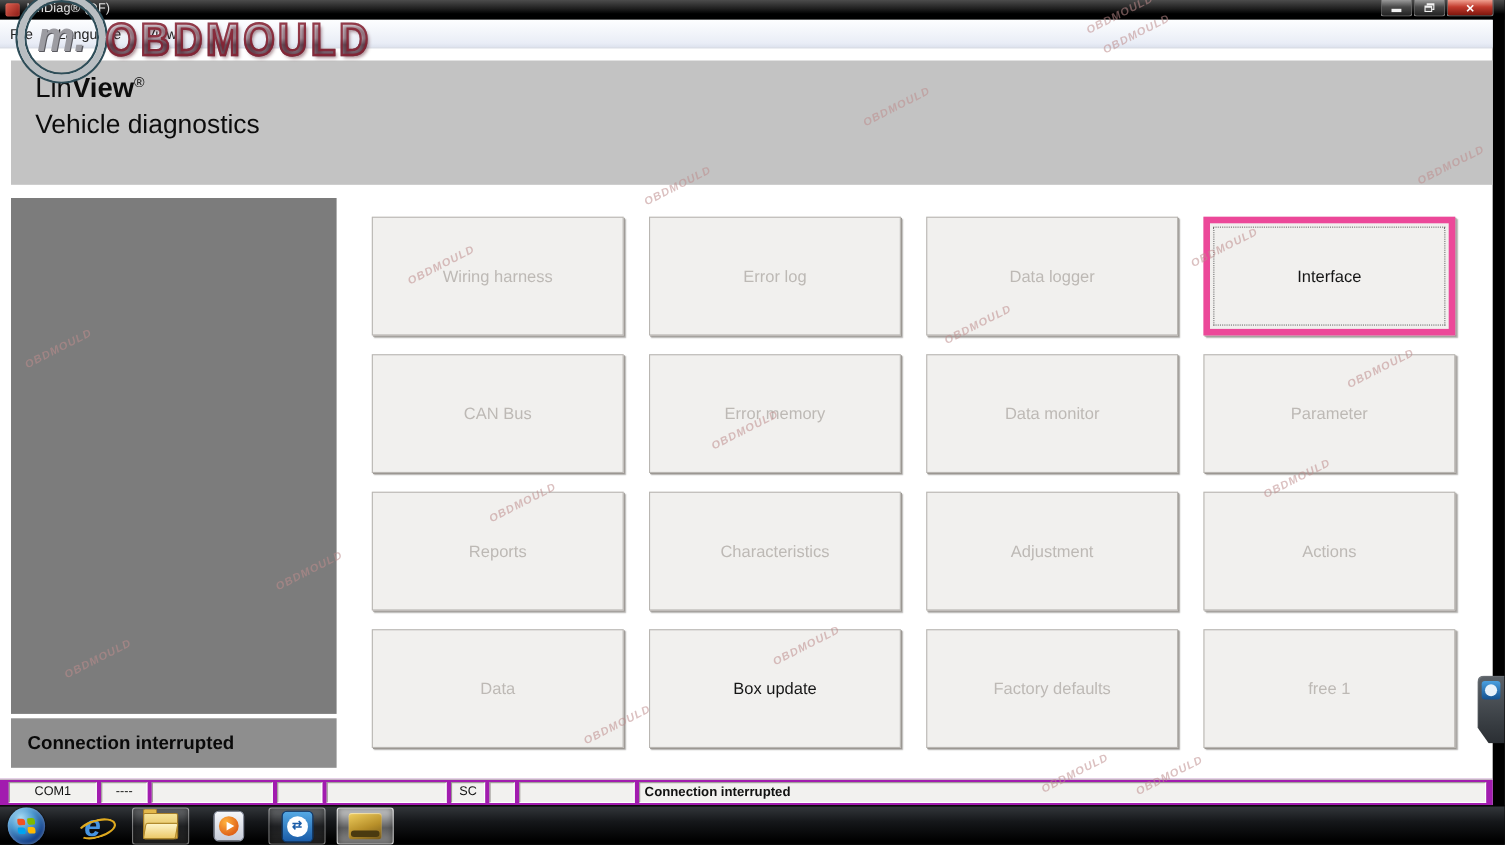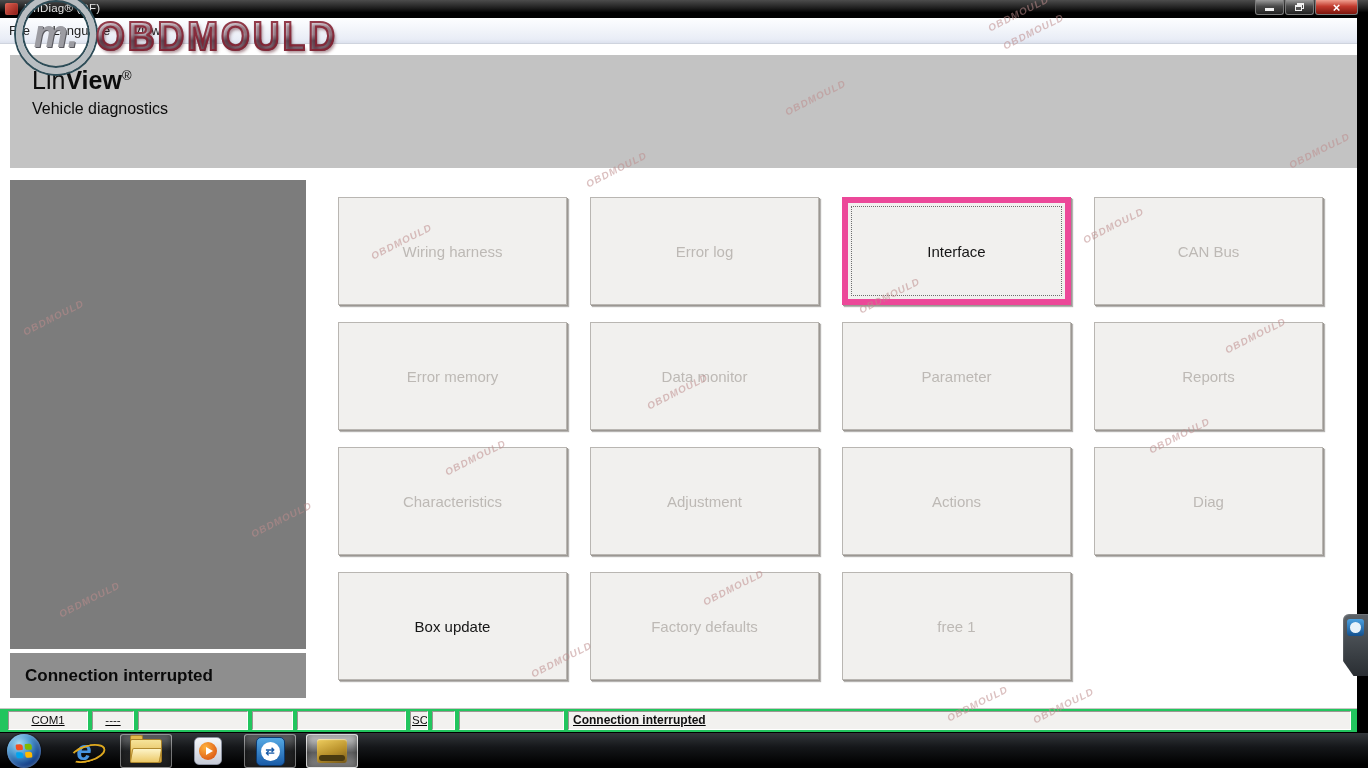--- a/index.html
+++ b/index.html
@@ -43,21 +43,21 @@
     background:linear-gradient(180deg,#fdfeff,#e9edf6 85%,#dde2ee);
     border-bottom:1px solid #cfd4de;
   }
   .menu-item{ display:inline-block; padding:5px 9px 0 9px; font-size:13px; color:#222; }
   .banner{
     position:absolute; left:10px; top:37px; width:1347px; height:113px; background:#c3c3c3;
   }
   .brand{ position:absolute; left:22px; top:11px; font-size:25px; color:#0c0c0c; }
   .brand b{ font-weight:bold; }
   .brand sup{ font-size:13px; }
-  .subtitle{ position:absolute; left:22px; top:45px; font-size:16px; color:#0c0c0c; }
+  .subtitle{ position:absolute; left:22px; top:45px; font-size:24px; color:#0c0c0c; }
   
   .sidebar{ position:absolute; left:10px; top:162px; width:296px; height:469px; background:#7c7c7c; }
   .conn-panel{
     position:absolute; left:10px; top:635px; width:296px; height:45px; background:#8e8e8e;
     font-size:17px; font-weight:bold; color:#0a0a0a; line-height:45px; padding-left:15px;
   }
   
   .grid{
     position:absolute; left:338px; top:179px; width:985px; height:483px;
     display:grid; grid-template-columns:repeat(4,229px); grid-template-rows:repeat(4,108px);
@@ -68,34 +68,34 @@
     box-shadow:1px 1px 0 #9b9792, 2px 2px 1px rgba(110,106,102,.5);
     display:flex; align-items:center; justify-content:center;
     font-size:15px; color:#161616; cursor:pointer;
   }
   .btn.disabled{ color:#bdb9b5; cursor:default; }
   .btn.focused{ border:6px solid #ec4899; }
   .btn.focused::before{ content:""; position:absolute; inset:3px; border:1px dotted #6e6e6e; }
   
   .statusbar{
     position:absolute; left:0; top:690px; width:1357px; height:24px;
-    background:#22c55e; border-top:1px solid #c9c7c4; padding:2px 6px 0 8px;
-    display:flex; gap:4px;text-decoration:underline;
+    background:#a21caf; border-top:1px solid #c9c7c4; padding:2px 6px 0 8px;
+    display:flex; gap:4px;
   }
   .sb-cell{
     height:19px; border:1px solid; border-color:#9a9792 #ffffff #ffffff #9a9792;
     background:#f2f1ef; font-size:11.5px; line-height:16px; color:#111;
     text-align:center; padding:0 4px; overflow:hidden; white-space:nowrap;
   }
   .sb-cell:nth-child(1){ width:80px; }
   .sb-cell:nth-child(2){ width:42px; }
   .sb-cell:nth-child(3){ width:110px; }
   .sb-cell:nth-child(4){ width:41px; }
   .sb-cell:nth-child(5){ width:109px; }
-  .sb-cell:nth-child(6){ width:18px; padding:0 1px; }
+  .sb-cell:nth-child(6){ width:31px; padding:0 1px; }
   .sb-cell:nth-child(7){ width:23px; }
   .sb-cell:nth-child(8){ width:105px; }
   .sb-cell:nth-child(9){ flex:1; text-align:left; font-weight:bold; font-size:12px; }
   
   .taskbar{
     position:absolute; left:0; top:732px; width:1368px; height:36px;
     background:linear-gradient(180deg,#33373b,#15171a 40%,#000 90%);
     border-top:1px solid #000;
   }
   .start-orb{
@@ -260,20 +260,23 @@
     <div class="sidebar"></div>
     <div class="conn-panel">Connection interrupted</div>
 
     <div class="grid">
       <div class="btn disabled">
           <span>Wiring harness</span>
         </div>
       <div class="btn disabled">
           <span>Error log</span>
         </div>
+      <div class="btn disabled">
+          <span>Data logger</span>
+        </div>
       <div class="btn focused">
           <span>Interface</span>
         </div>
       <div class="btn disabled">
           <span>CAN Bus</span>
         </div>
       <div class="btn disabled">
           <span>Error memory</span>
         </div>
       <div class="btn disabled">
@@ -288,21 +291,21 @@
       <div class="btn disabled">
           <span>Characteristics</span>
         </div>
       <div class="btn disabled">
           <span>Adjustment</span>
         </div>
       <div class="btn disabled">
           <span>Actions</span>
         </div>
       <div class="btn disabled">
-          <span>Diag</span>
+          <span>Data</span>
         </div>
       <div class="btn">
           <span>Box update</span>
         </div>
       <div class="btn disabled">
           <span>Factory defaults</span>
         </div>
       <div class="btn disabled">
           <span>free 1</span>
         </div>

